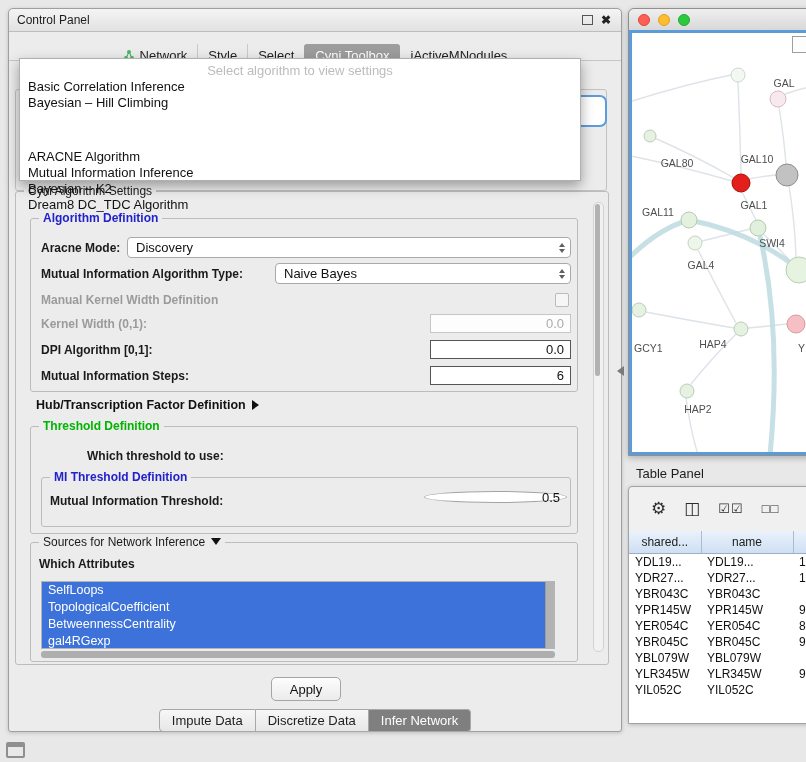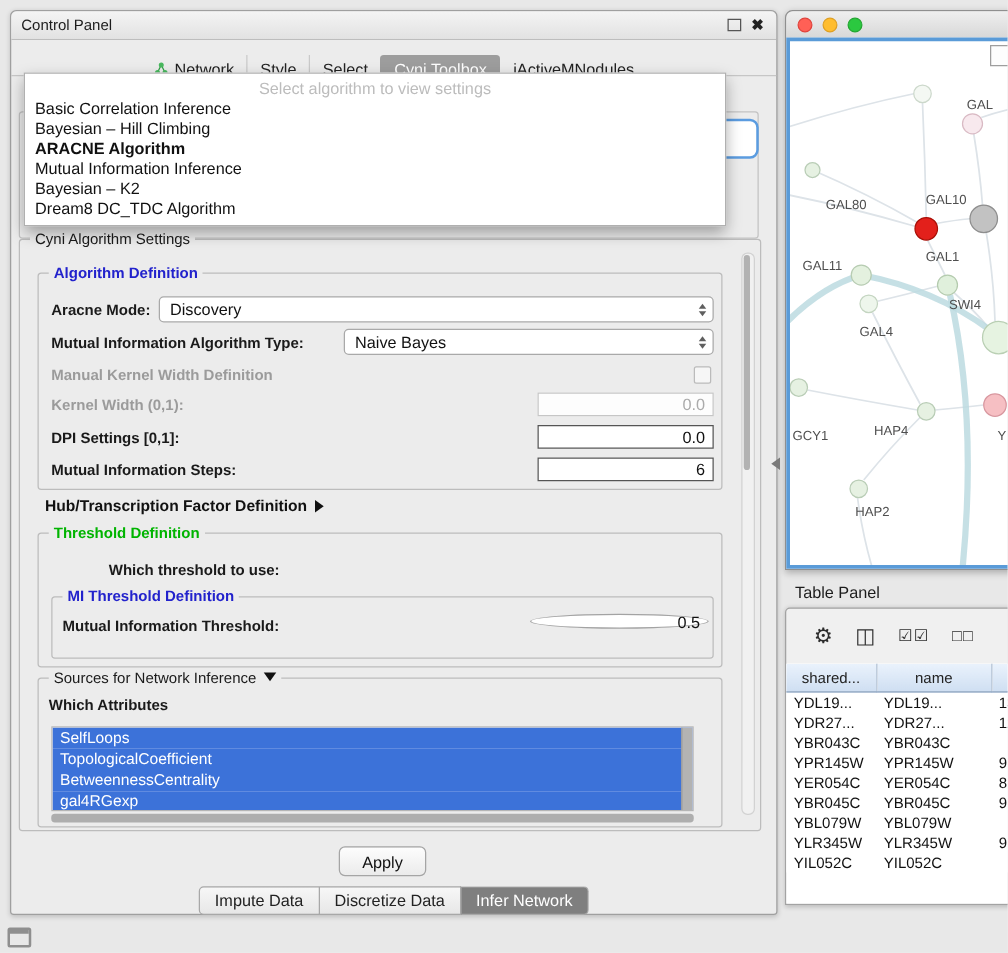--- a/index.html
+++ b/index.html
@@ -28,21 +28,21 @@
   .legend.green{color:#00b400;font-weight:bold;}
   .legend.plain{color:#1a1a1a;}
 
   .hidden-group{position:absolute;left:6px;top:80px;width:590px;height:100px;border:1px solid #c2c2c2;border-radius:3px;}
   .hidden-combo-btn{position:absolute;left:558px;top:86px;width:36px;height:28px;background:#fff;border:2px solid #5b9ce0;border-radius:7px;z-index:5;}
 
   
   .popup{position:absolute;left:10px;top:49px;width:560px;height:118px;background:#fff;border:1px solid #b0b0b0;box-shadow:0 5px 12px rgba(0,0,0,.35);z-index:40;padding-top:3px;}
   .popup-placeholder{text-align:center;color:#bcbcbc;font-size:13px;height:17px;line-height:17px;}
   .algo-item{height:16px;line-height:16px;padding-left:8px;font-size:13px;color:#111;white-space:nowrap;}
-  .algo-item.bold{font-weight:bold;}
+  .algo-item.bold{font-weight:normal;margin-top:38px;}
 
   
   .settings{left:6px;top:182px;width:592px;height:472px;}
   .lbl{position:absolute;font-size:12px;font-weight:bold;color:#1a1a1a;white-space:nowrap;}
   .lbl.disabled{color:#9b9b9b;}
   .combo{position:absolute;height:21px;background:#fff;border:1px solid #a9a9a9;border-radius:4px;display:flex;align-items:center;padding-left:8px;font-size:13px;color:#111;box-sizing:border-box;}
   .arrows{margin-left:auto;display:flex;flex-direction:column;align-items:center;gap:2px;padding-right:5px;}
   .tri-up{width:0;height:0;border-left:3.5px solid transparent;border-right:3.5px solid transparent;border-bottom:4px solid #5f5f5f;}
   .tri-down{width:0;height:0;border-left:3.5px solid transparent;border-right:3.5px solid transparent;border-top:4px solid #5f5f5f;}
   .field{position:absolute;height:19px;background:#fff;border:1px solid #555;font-size:13px;color:#111;display:flex;align-items:center;justify-content:flex-end;padding-right:6px;box-sizing:border-box;}
@@ -176,21 +176,21 @@
       </div>
 
       <span class="lbl disabled" style="left:10px;top:74px;">Manual Kernel Width Definition</span>
       <span class="checkbox" style="left:524px;top:74px;"></span>
 
       <span class="lbl disabled" style="left:10px;top:98px;">Kernel Width (0,1):</span>
       <div class="field disabled" style="left:399px;top:95px;width:141px;">
           <span>0.0</span>
         </div>
 
-      <span class="lbl" style="left:10px;top:124px;">DPI Settings [0,1]:</span>
+      <span class="lbl" style="left:10px;top:124px;">DPI Algorithm [0,1]:</span>
       <div class="field" style="left:399px;top:121px;width:141px;">
           <span>0.0</span>
         </div>
 
       <span class="lbl" style="left:10px;top:150px;">Mutual Information Steps:</span>
       <div class="field" style="left:399px;top:147px;width:141px;">
           <span>6</span>
         </div>
     </div>
 

